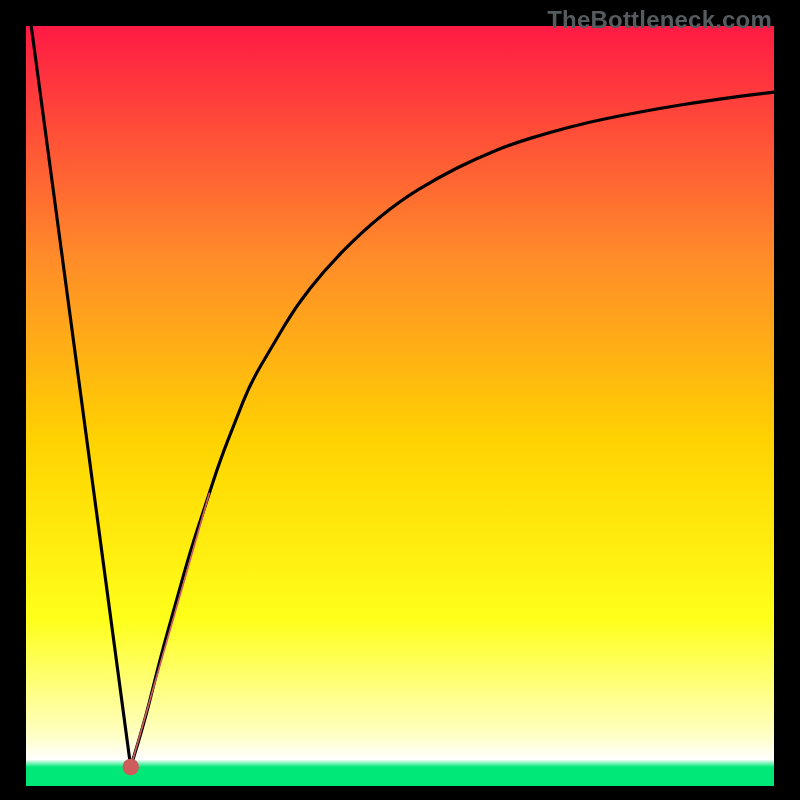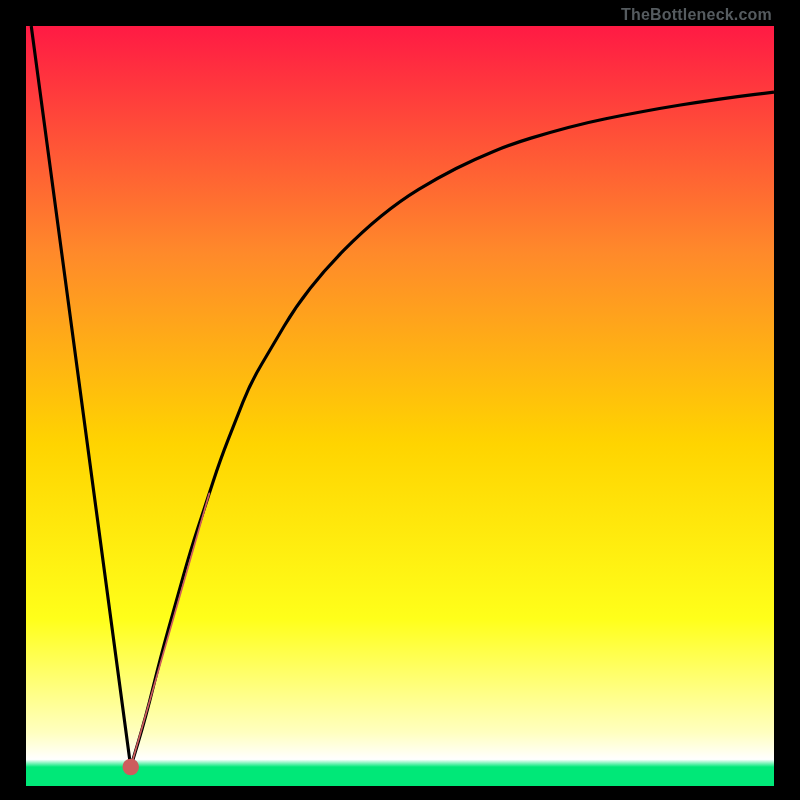--- a/index.html
+++ b/index.html
@@ -1,19 +1,19 @@
 <!DOCTYPE html>
 <html><head>
 <meta charset="utf-8">
 <style>
   html, body { margin:0; padding:0; width:800px; height:800px; overflow:hidden; background:#000; }
   .stage { position:relative; width:800px; height:800px; }
   .plot { position:absolute; left:26px; top:26px; width:748px; height:760px; }
   .watermark { position:absolute; top:6px; right:28px;
-    font-family:Arial,Helvetica,sans-serif; font-size:16px; font-weight:600;
+    font-family:Arial,Helvetica,sans-serif; font-size:24px; font-weight:600;
     color:#555b5f; letter-spacing:0.2px; }
 </style>
 </head>
 <body>
 
 <div class="stage">
   <svg class="plot" viewBox="0 0 100 100" preserveAspectRatio="none">
     <defs>
       <linearGradient id="bg" x1="0" y1="0" x2="0" y2="1">
         <stop offset="0" stop-color="#ff1a44"></stop>

